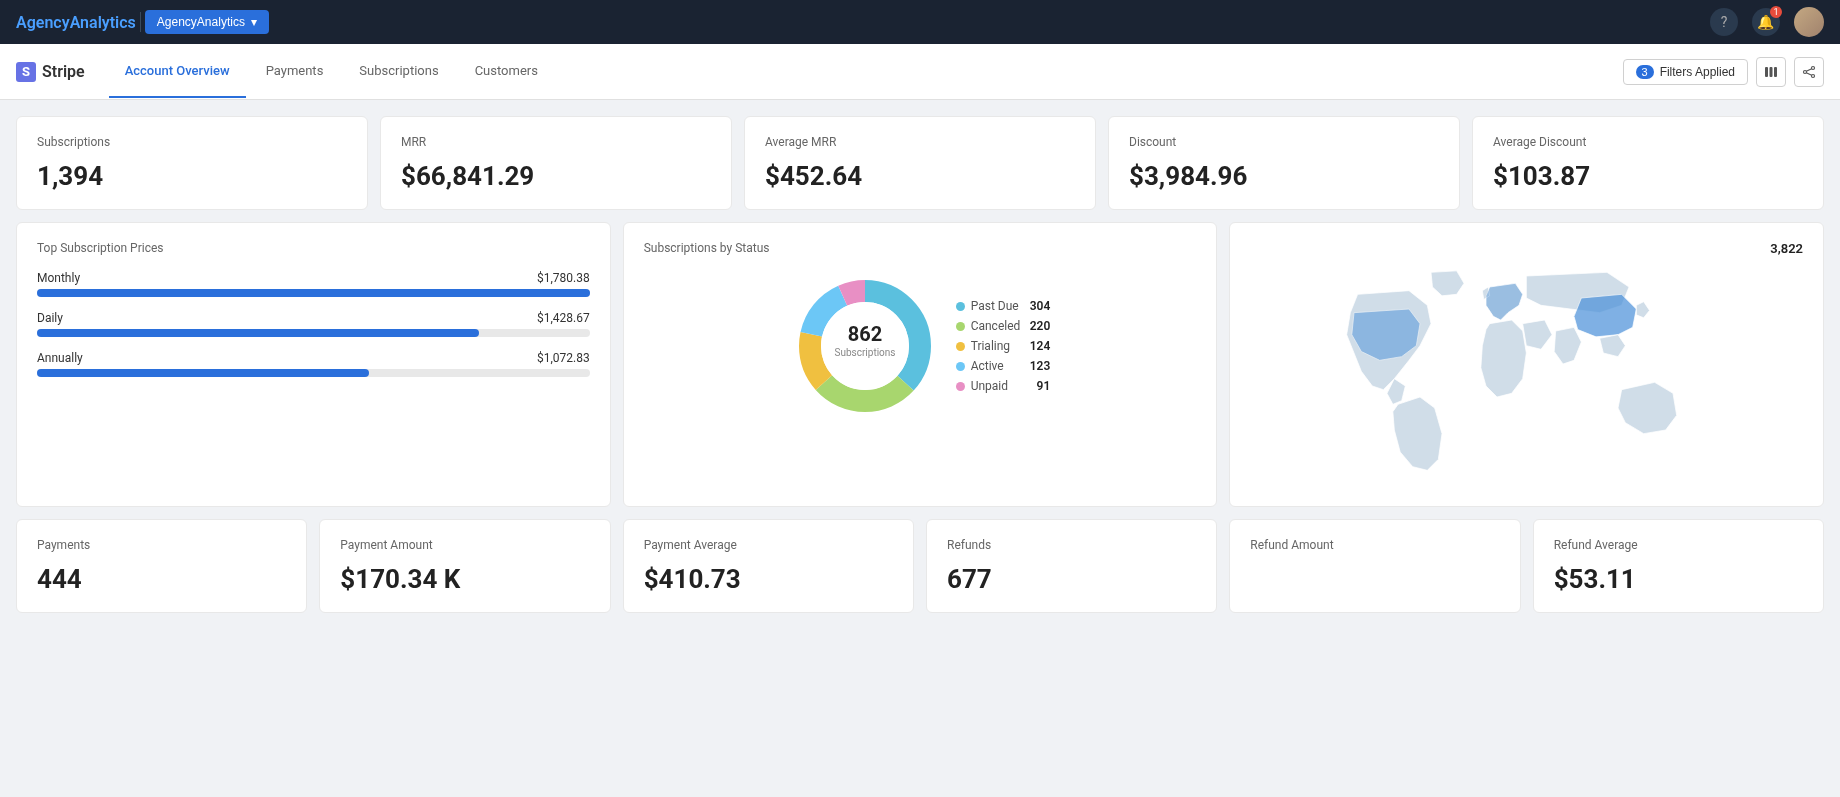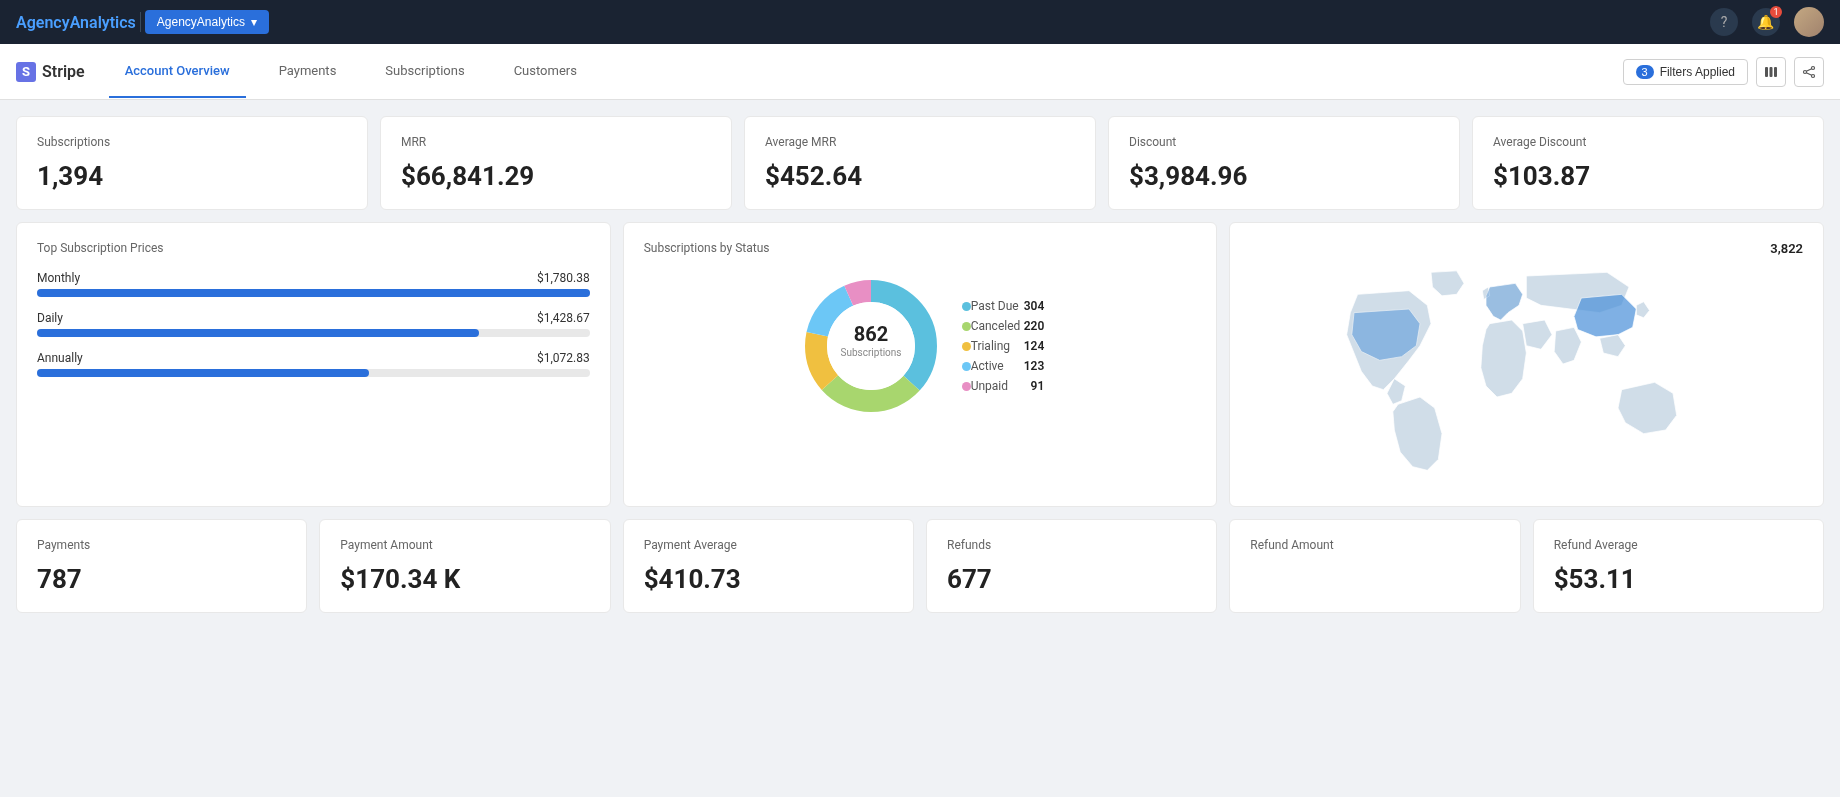--- a/index.html
+++ b/index.html
@@ -47,21 +47,21 @@
       display: flex;
       align-items: center;
       border-bottom: 1px solid #e0e0e0;
       height: 56px;
       justify-content: space-between;
     }
     .sub-nav-left { display: flex; align-items: center; gap: 0; }
     .stripe-logo { display: flex; align-items: center; gap: 6px; margin-right: 24px; }
     .stripe-s { width: 20px; height: 20px; background: #6772e5; border-radius: 3px; display: flex; align-items: center; justify-content: center; color: white; font-size: 13px; font-weight: bold; }
     .stripe-name { font-size: 16px; font-weight: 600; color: #333; }
-    .nav-tabs { display: flex; gap: 17px; }
+    .nav-tabs { display: flex; gap: 4px; }
     .nav-tab {
       padding: 18px 16px;
       font-size: 13px;
       color: #666;
       cursor: pointer;
       border-bottom: 2px solid transparent;
       text-decoration: none;
     }
     .nav-tab.active { color: #2a6fdb; border-bottom: 2px solid #2a6fdb; font-weight: 500; }
     .sub-nav-right { display: flex; align-items: center; gap: 8px; }
@@ -94,21 +94,21 @@
 
     
     .bar-item { margin-bottom: 14px; }
     .bar-header { display: flex; justify-content: space-between; font-size: 12px; color: #333; margin-bottom: 4px; }
     .bar-track { background: #e8e8e8; height: 8px; border-radius: 4px; }
     .bar-fill { background: #2a6fdb; height: 8px; border-radius: 4px; }
 
     
     .donut-container { display: flex; align-items: center; gap: 16px; justify-content: center; margin-top: 8px; }
     .legend { display: flex; flex-direction: column; gap: 6px; }
-    .legend-item { display: flex; align-items: center; font-size: 12px; }
+    .legend-item { display: flex; align-items: center; gap: 6px; font-size: 12px; }
     .legend-dot { width: 9px; height: 9px; border-radius: 50%; flex-shrink: 0; }
     .legend-label { color: #555; flex: 1; }
     .legend-val { color: #222; font-weight: 600; min-width: 24px; text-align: right; }
 
     
     .country-card { position: relative; }
     .country-count { position: absolute; top: 18px; right: 20px; font-size: 13px; font-weight: 600; color: #222; }
     .world-map { width: 100%; height: 220px; margin-top: 24px; }
 
     
@@ -326,21 +326,21 @@
         <path d="M55,65 L130,60 L145,80 L140,110 L120,125 L90,130 L65,118 L52,95 Z" fill="#4a90d9" stroke="white" stroke-width="1" opacity="0.5"></path>
 
         <path d="M240,30 L275,25 L285,40 L280,55 L265,65 L255,75 L245,70 L235,55 L235,42 Z" fill="#4a90d9" stroke="white" stroke-width="1" opacity="0.4"></path>
       </svg>
     </div>
   </div>
 
   <div class="bottom-row">
     <div class="stat-card">
       <div class="stat-label">Payments</div>
-      <div class="stat-value">787</div>
+      <div class="stat-value">444</div>
     </div>
     <div class="stat-card">
       <div class="stat-label">Payment Amount</div>
       <div class="stat-value">$170.34 K</div>
     </div>
     <div class="stat-card">
       <div class="stat-label">Payment Average</div>
       <div class="stat-value">$410.73</div>
     </div>
     <div class="stat-card">

